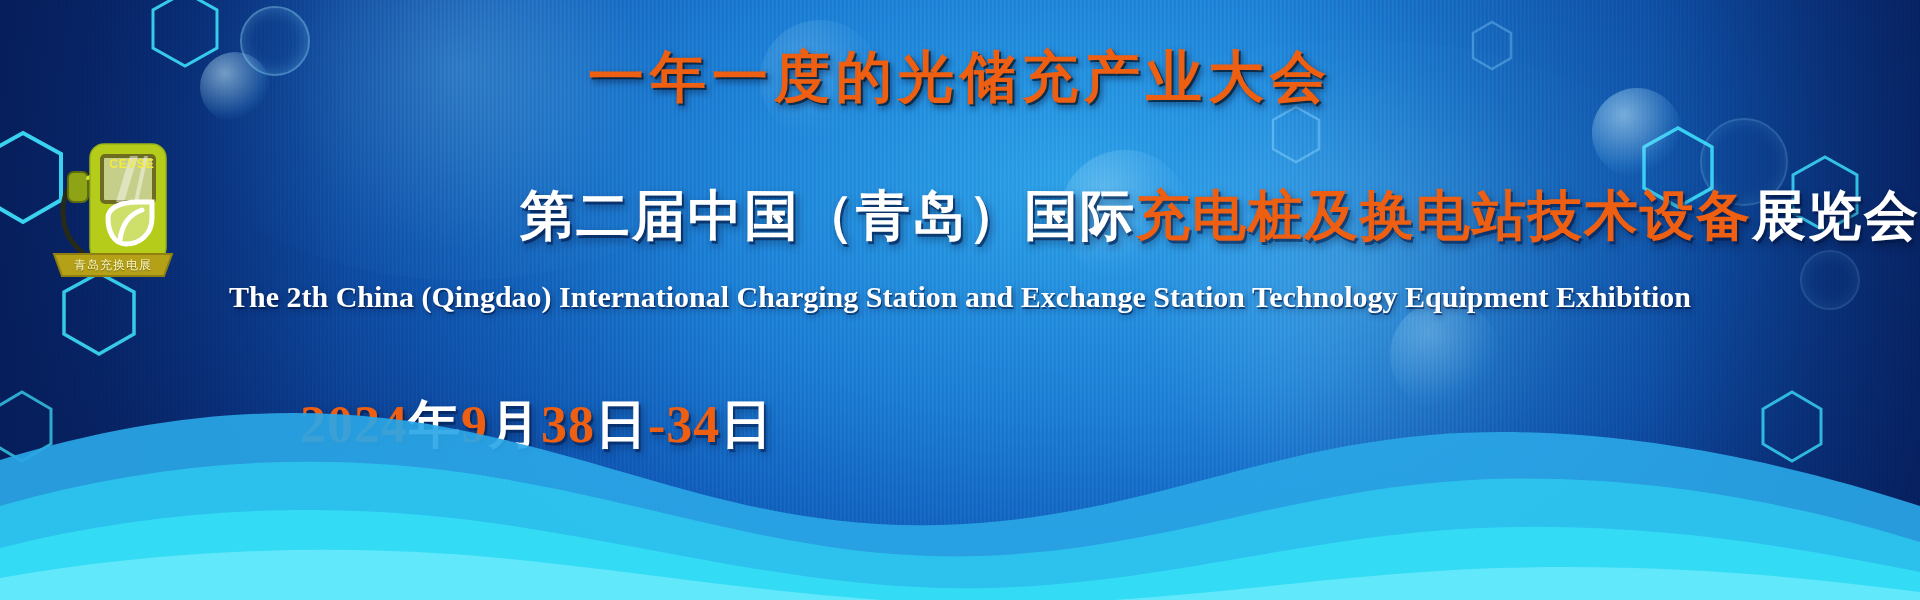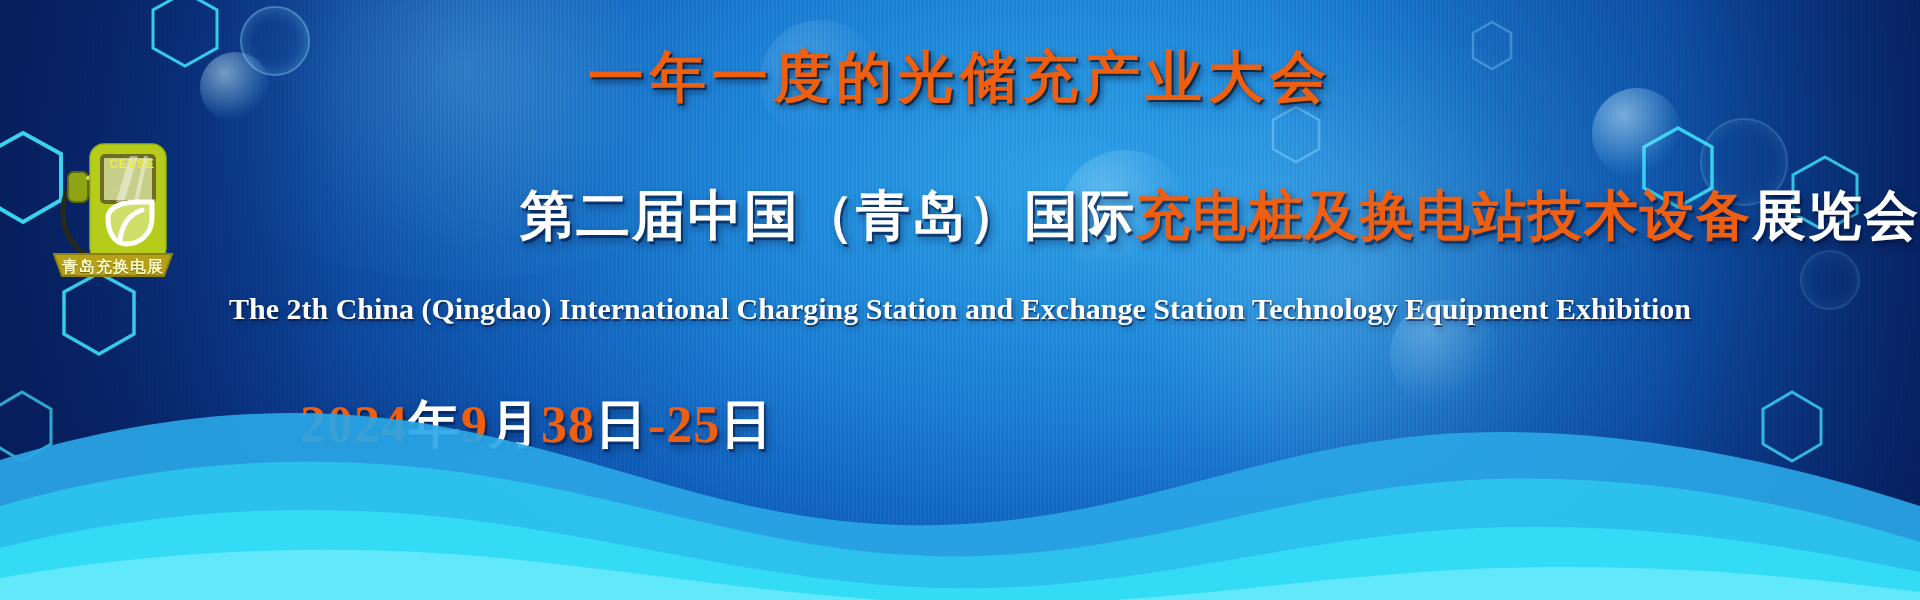--- a/index.html
+++ b/index.html
@@ -125,21 +125,20 @@
     left: 0; right: 0;
     top: 280px;
     text-align: center;
     white-space: nowrap;
     color: #ffffff;
     font-family: "Liberation Serif", "DejaVu Serif", serif;
     font-weight: bold;
     font-size: 30px;
     letter-spacing: 0px;
     text-shadow: 1px 2px 0 rgba(2,22,70,0.55), 2px 3px 6px rgba(0,10,40,0.40);
-    margin-top: 12px;
   }
 
   .info-row {
     position: absolute;
     left: 300px;
     top: 390px;
     width: 1180px;
     display: flex;
     align-items: center;
     justify-content: flex-start;
@@ -164,22 +163,22 @@
     width: 134px;
     height: 158px;
   }
   .logo svg { display: block; }
   .logo-badge-text {
     position: absolute;
     left: 0;
     top: 135px;
     width: 134px;
     text-align: center;
-    font-size: 16px;
-    font-weight: bold;
+    font-size: 12px;
+    font-weight: normal;
     color: #fff9c4;
     letter-spacing: 1px;
     text-shadow: 0 1px 1px rgba(60,60,0,0.6);
   }
   .logo-screen-text {
     position: absolute;
     left: 50px;
     top: 35px;
     width: 72px;
     text-align: center;
@@ -262,21 +261,21 @@
 
   <div class="headline">一年一度的光储充产业大会</div>
 
   <div class="title-row">
     <span class="title-white">第二届中国（青岛）国际</span><span class="title-orange">充电桩及换电站技术设备</span><span class="title-white">展览会</span>
   </div>
 
   <div class="subtitle-row">The 2th China (Qingdao) International Charging Station and Exchange Station Technology Equipment Exhibition</div>
 
   <div class="info-row">
-    <div class="date-block"><span class="num">2024</span><span class="cn">年</span><span class="num">9</span><span class="cn">月</span><span class="num">38</span><span class="cn">日</span><span class="num">-</span><span class="num">25</span><span class="cn">日</span></div>
+    <div class="date-block"><span class="num">2024</span><span class="cn">年</span><span class="num">9</span><span class="cn">月</span><span class="num">38</span><span class="cn">日</span><span class="num">-</span><span class="num">34</span><span class="cn">日</span></div>
   </div>
 
   <div class="waves">
     <svg viewBox="0 0 1920 290" preserveAspectRatio="none">
       <path d="M0,150 C180,95 330,92 470,122 C640,158 760,220 940,215 C1130,210 1250,140 1430,125 C1600,111 1780,150 1920,196 L1920,290 L0,290 Z" fill="#2aa6e6" opacity="0.92"></path>
       <path d="M0,196 C160,150 320,140 480,165 C660,193 800,252 980,246 C1160,240 1290,180 1470,170 C1640,161 1800,195 1920,232 L1920,290 L0,290 Z" fill="#2cc4ee" opacity="0.92"></path>
       <path d="M0,238 C150,200 310,190 470,210 C650,233 810,283 990,278 C1170,273 1300,226 1480,218 C1650,211 1800,238 1920,262 L1920,290 L0,290 Z" fill="#35dcf6" opacity="0.95"></path>
       <path d="M0,268 C160,240 330,232 500,248 C680,266 840,296 1010,294 C1190,292 1320,264 1500,258 C1670,253 1810,268 1920,282 L1920,290 L0,290 Z" fill="#66e9fb" opacity="0.9"></path>
     </svg>
   </div>

